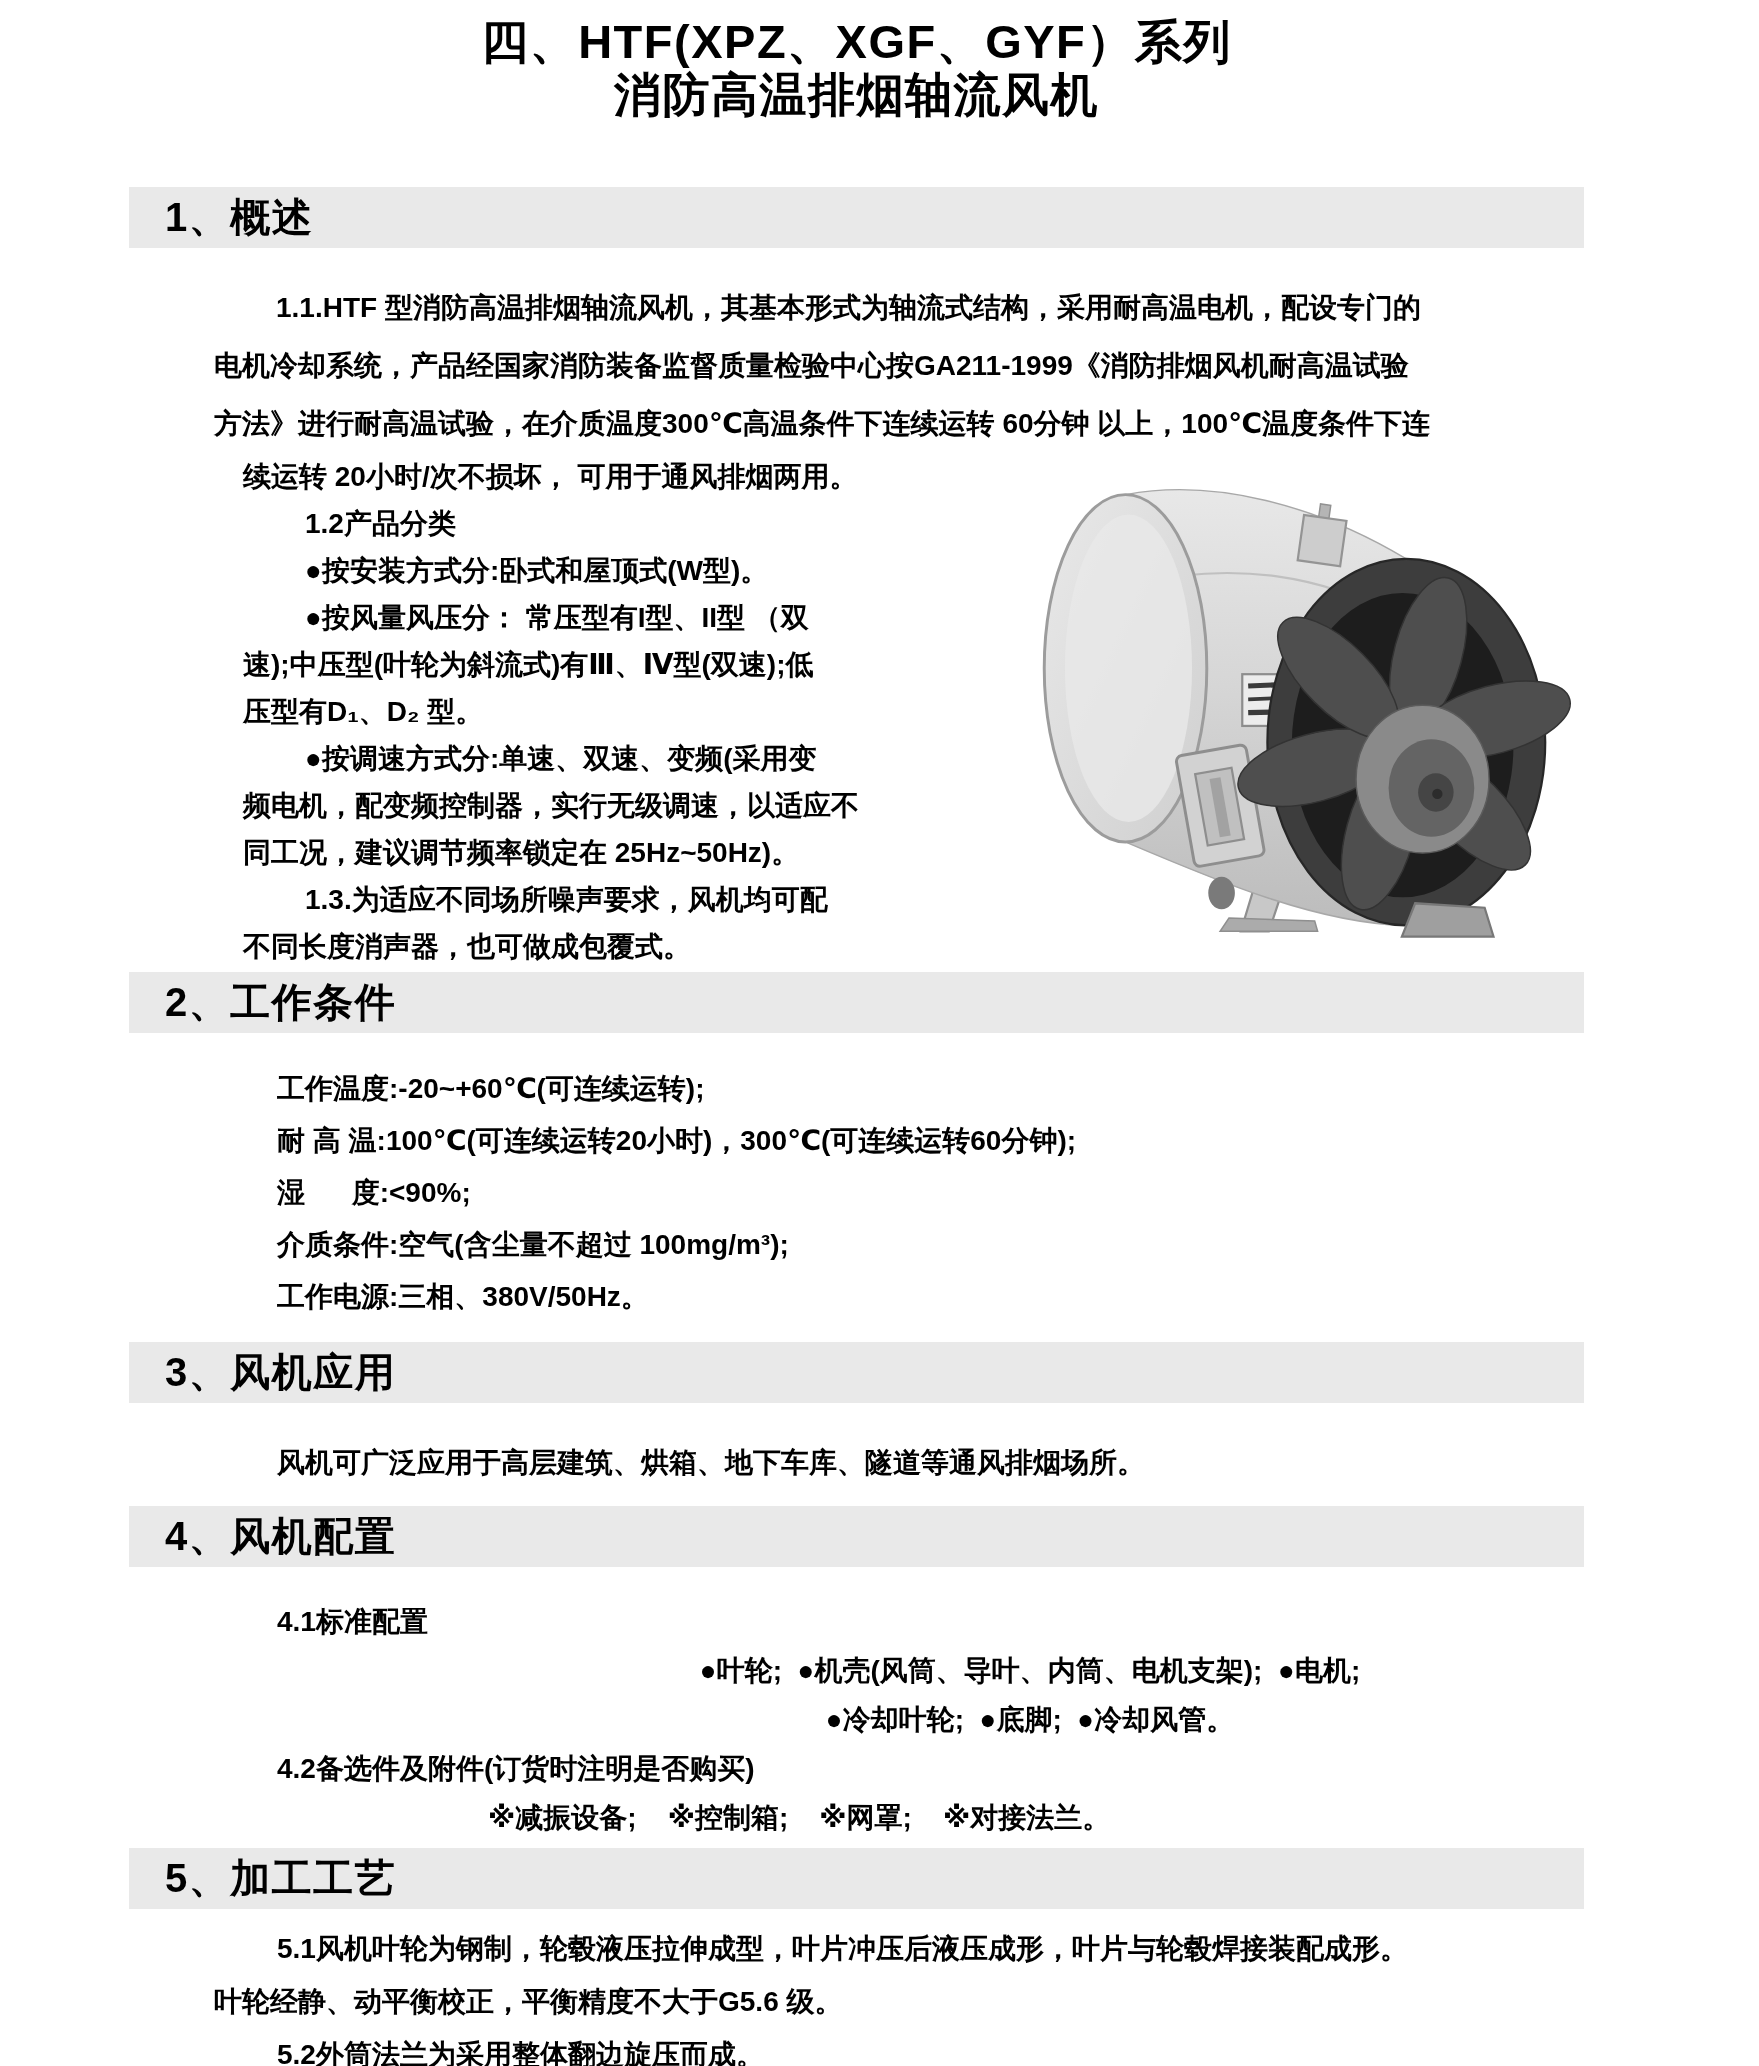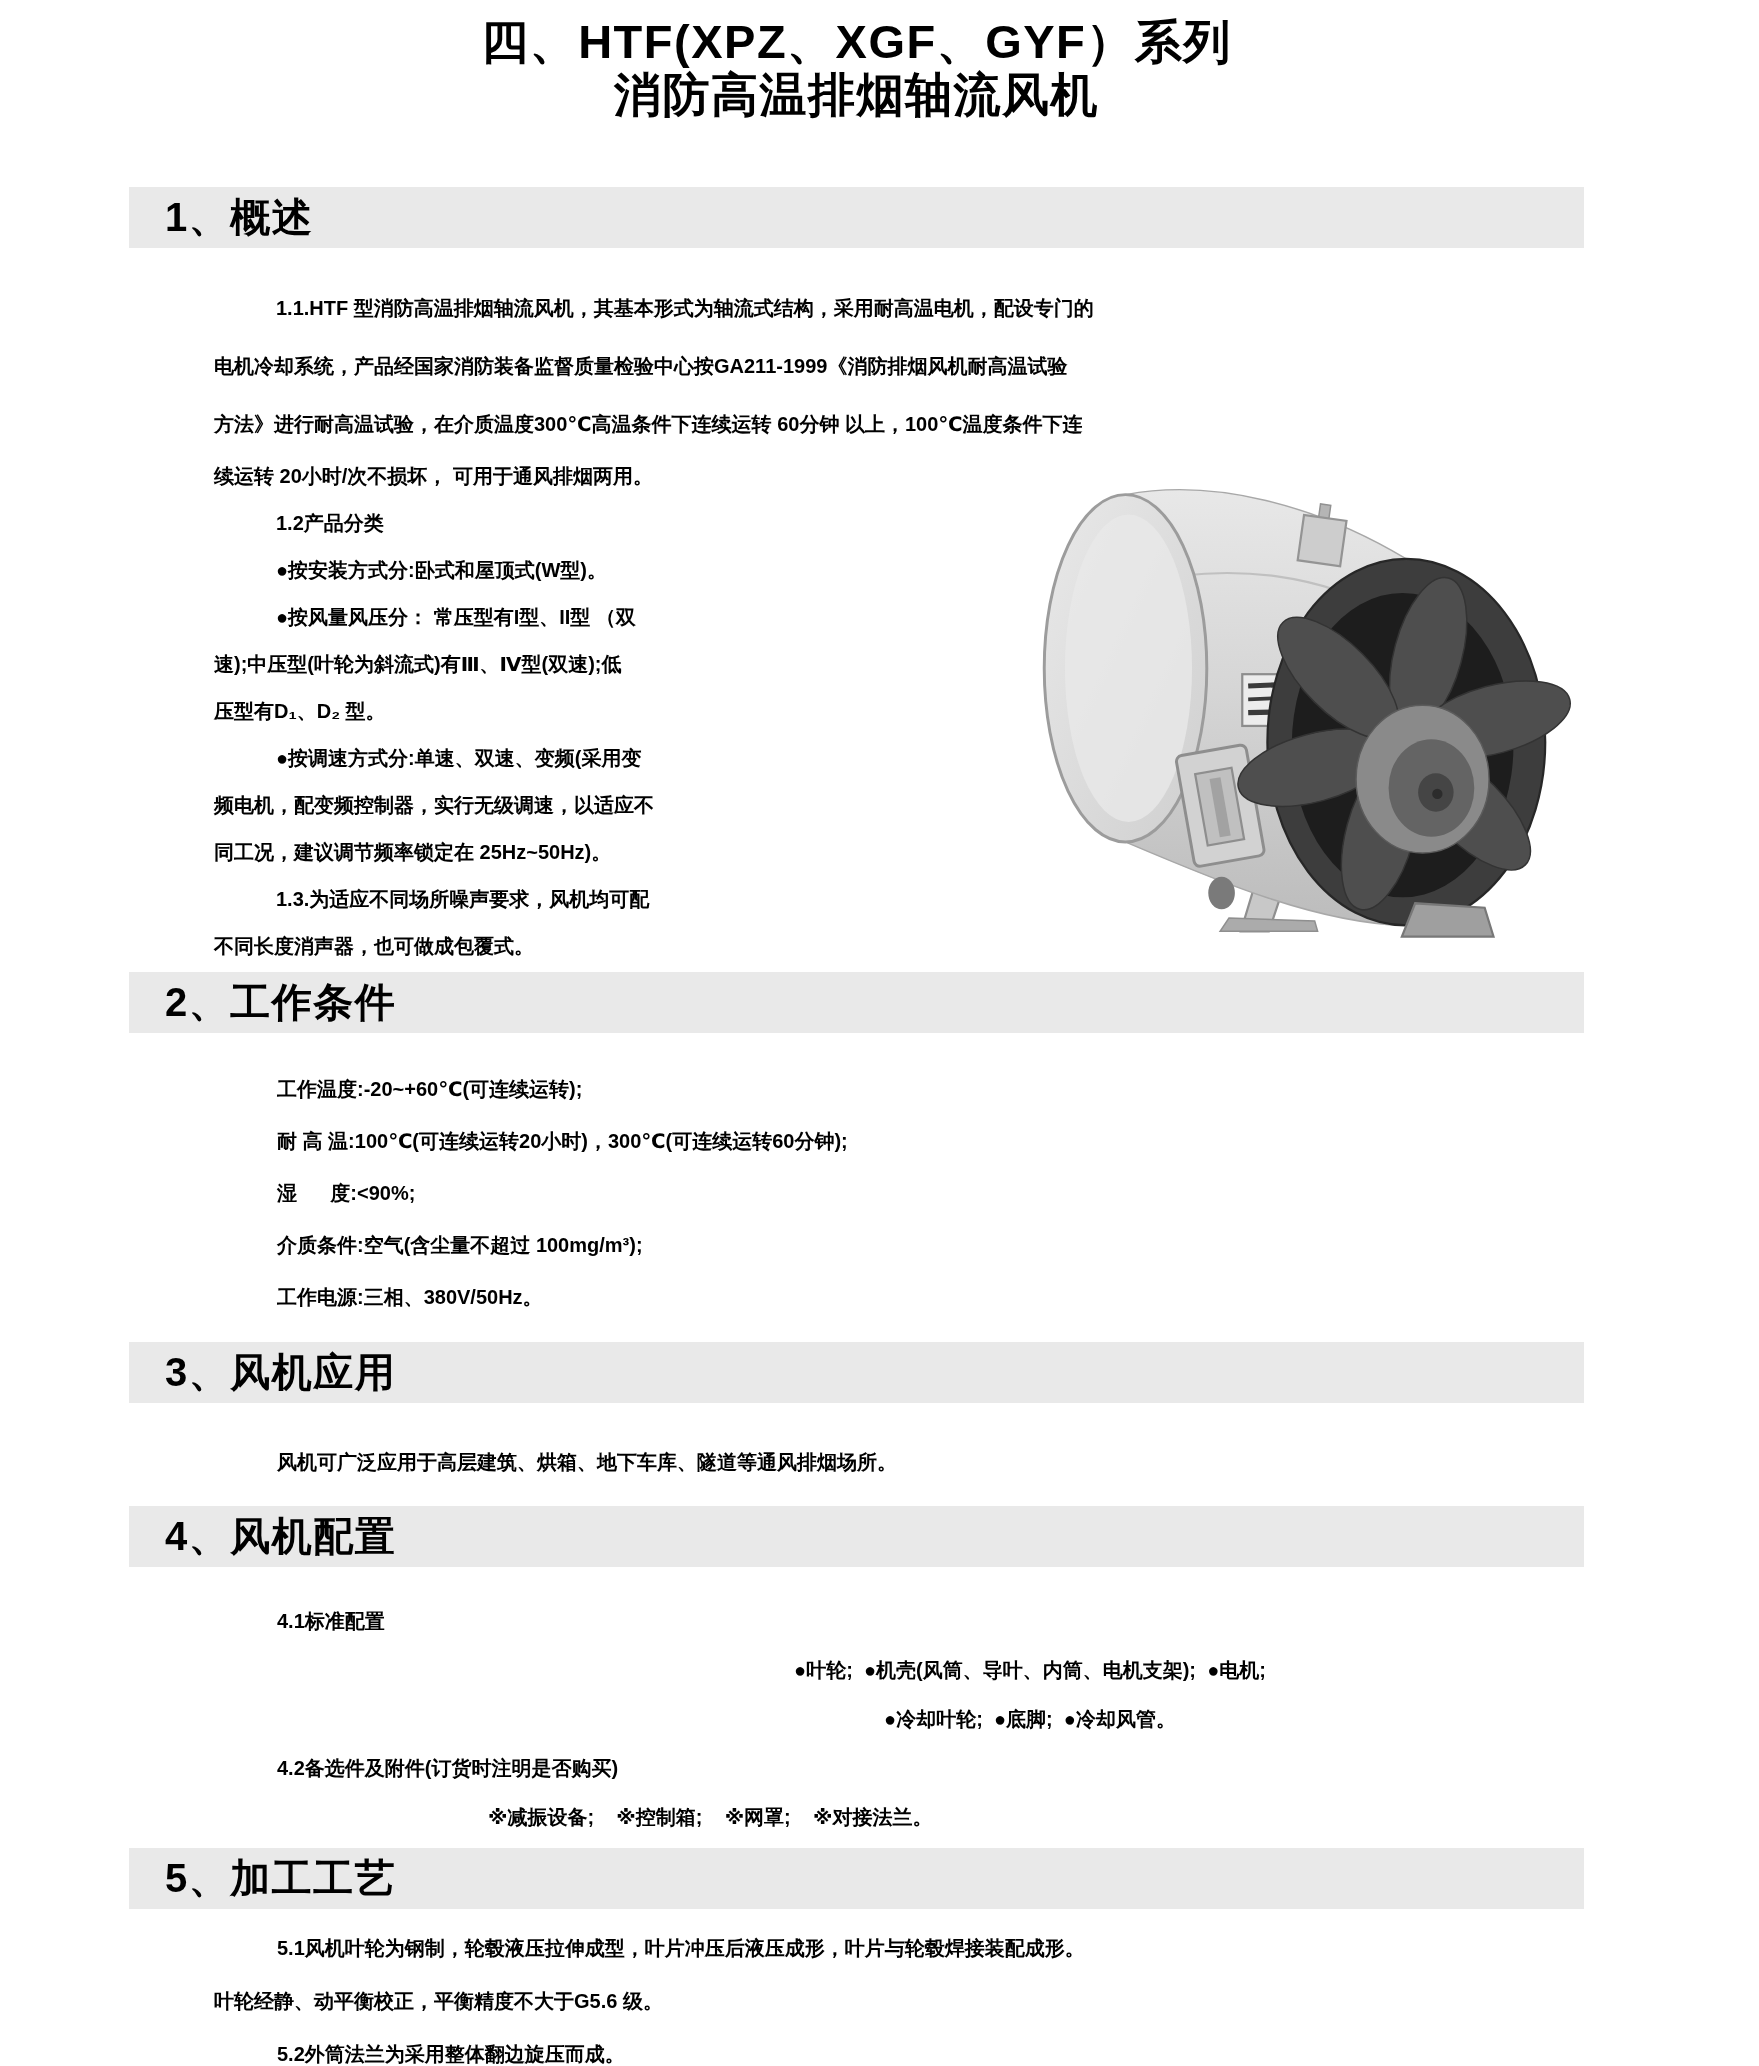--- a/index.html
+++ b/index.html
@@ -16,26 +16,26 @@
   .title-line{font-size:47px;letter-spacing:1.5px;white-space:pre;}
   .bar{
     margin-top:65px;
     height:61px;
     background:#e9e9e9;
     display:flex;align-items:center;
     padding-left:36px;
     font-size:40px;font-weight:bold;
     letter-spacing:1.5px;
   }
-  .ln{white-space:pre;font-size:20px;font-weight:600;line-height:58px;}
+  .ln{white-space:pre;font-size:28px;font-weight:600;line-height:58px;}
   .intro{margin-top:31px;padding-left:85px;}
   .ind{padding-left:62px;}
   .row{display:flex;align-items:flex-start;}
   .left-col{width:795px;padding-left:85px;box-sizing:border-box;}
-  .left-col .ln{line-height:47px;}
+  .left-col .ln{line-height:47px;margin-left:29px;}
   .fan-figure{flex:1;display:flex;justify-content:flex-start;}
   .fan-figure svg{margin-left:67px;margin-top:1.5px;}
   .cond{margin-top:30px;padding-left:148px;}
   .cond .ln{line-height:52px;}
   .bar2{margin-top:2px;}
   .bar3{margin-top:19px;}
   .bar4{margin-top:25px;}
   .bar5{margin-top:6px;}
   .app{margin-top:41px;padding-left:148px;}
   .app .ln{line-height:37px;}

